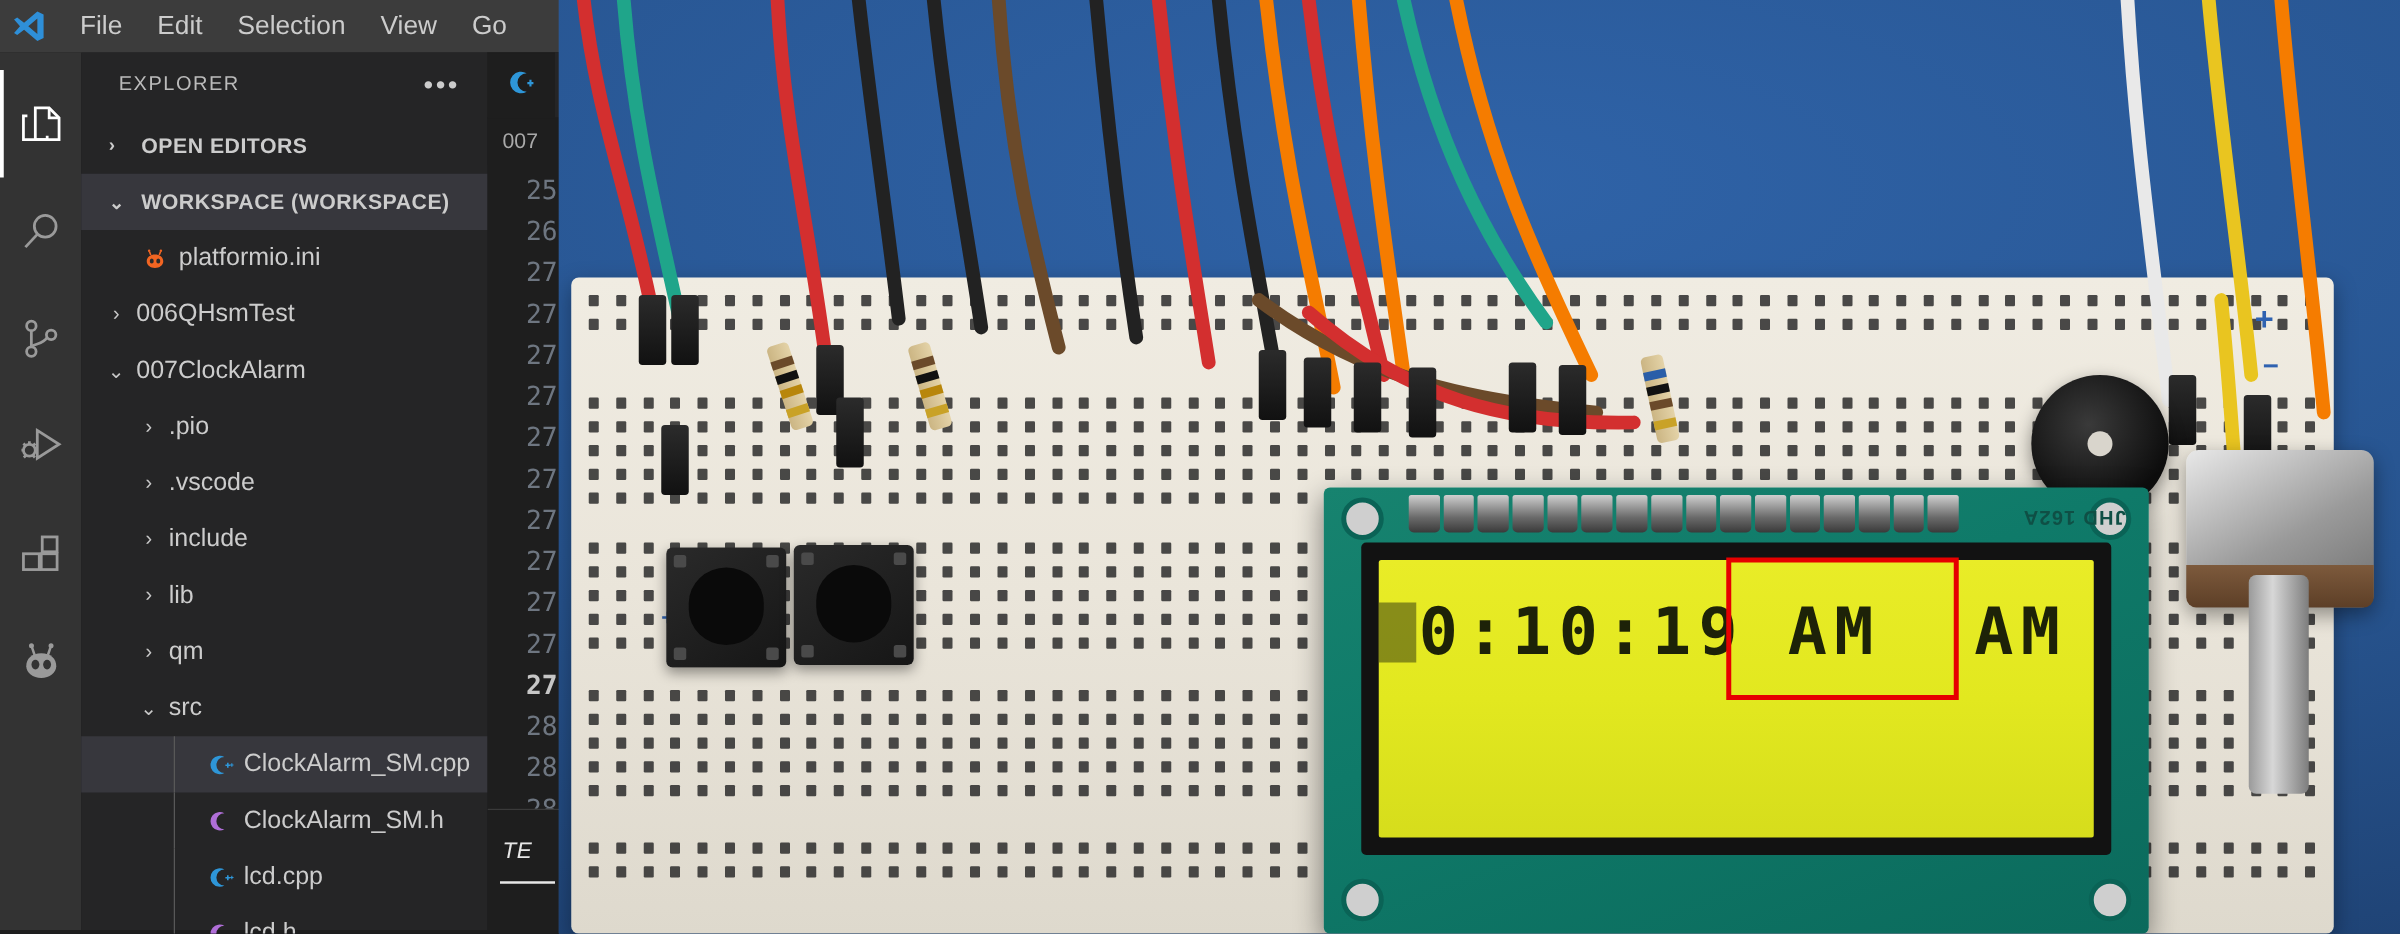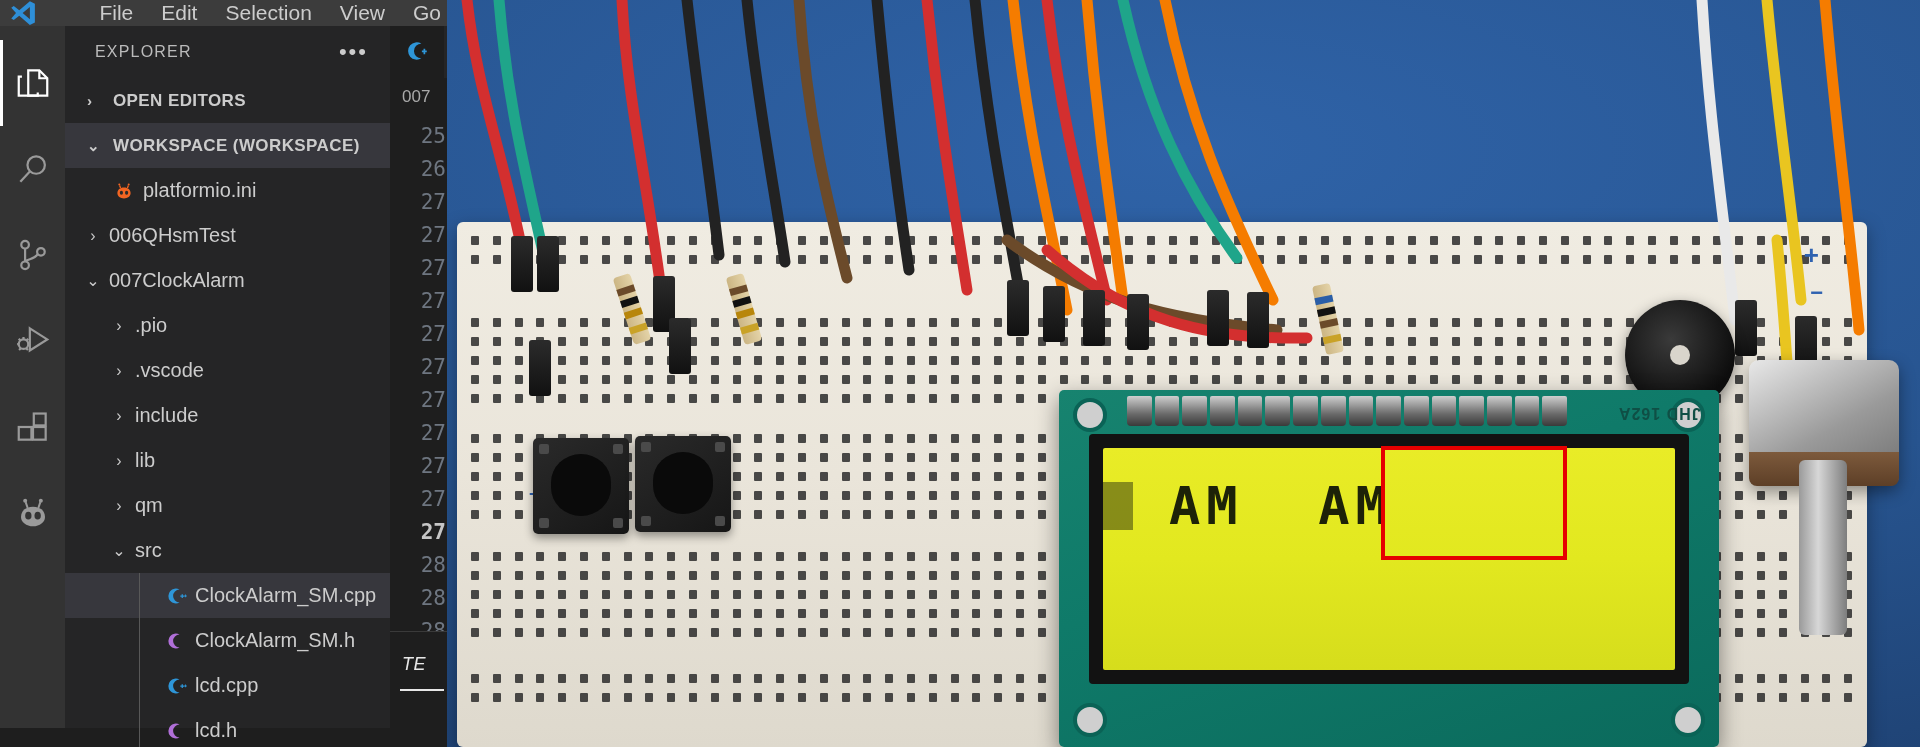--- a/index.html
+++ b/index.html
@@ -2,21 +2,21 @@
 <html><head>
 <meta charset="utf-8">
 <style>
   html,body{margin:0;padding:0;background:#1e1e1e;}
   body{width:1920px;height:747px;overflow:hidden;font-family:"Liberation Sans",sans-serif;}
   .app{position:relative;width:1920px;height:747px;background:#1e1e1e;}
 
   
   .vscode{position:absolute;left:0;top:0;width:455px;height:747px;background:#1e1e1e;overflow:hidden;}
 
-  .titlebar{height:26px;background:#3c3c3c;display:flex;align-items:center;padding-left:6px;gap:36px;}
+  .titlebar{height:42px;background:#3c3c3c;display:flex;align-items:center;padding-left:6px;}
   .vslogo{width:34px;height:34px;display:flex;align-items:center;justify-content:center;}
   .menu{display:flex;align-items:center;margin-left:10px;}
   .menu span{color:#cccccc;font-size:21px;padding:0 14px;white-space:nowrap;}
 
   .body-row{display:flex;height:702px;}
 
   .activitybar{width:65px;background:#333333;display:flex;flex-direction:column;align-items:center;padding-top:14px;flex:0 0 65px;}
   .abicon{width:65px;height:86px;display:flex;align-items:center;justify-content:center;position:relative;}
   .abicon.active::before{content:"";position:absolute;left:0;top:0;bottom:0;width:3px;background:#ffffff;}
   .abicon svg{display:block;}
@@ -1711,20 +1711,21 @@
       <div class="lcd-screw" style="left:14px;top:8px;"></div>
       <div class="lcd-screw" style="right:14px;top:8px;"></div>
       <div class="lcd-screw" style="left:14px;bottom:10px;"></div>
       <div class="lcd-screw" style="right:14px;bottom:10px;"></div>
       <div class="lcd-mark">JHD 162A</div>
 
       <div class="lcd-bezel">
         <div class="lcd-glass">
           <div class="lcd-line lcd-row1">
             <span class="cursorblk"></span>
+            <span class="lcd-text">0:10:19</span>
             <span class="lcd-text" style="margin-left:34px;">AM  AM</span>
           </div>
         </div>
       </div>
 
       <div class="redbox" style="left:322px;top:56px;width:186px;height:114px;"></div>
     </div>
 
   </div>
 </div>

